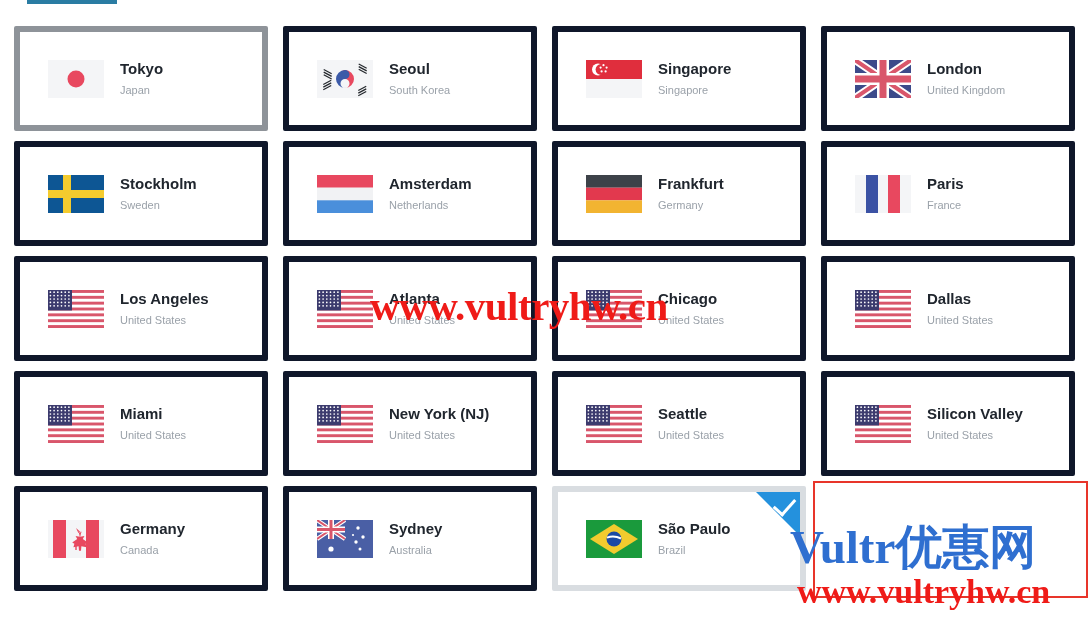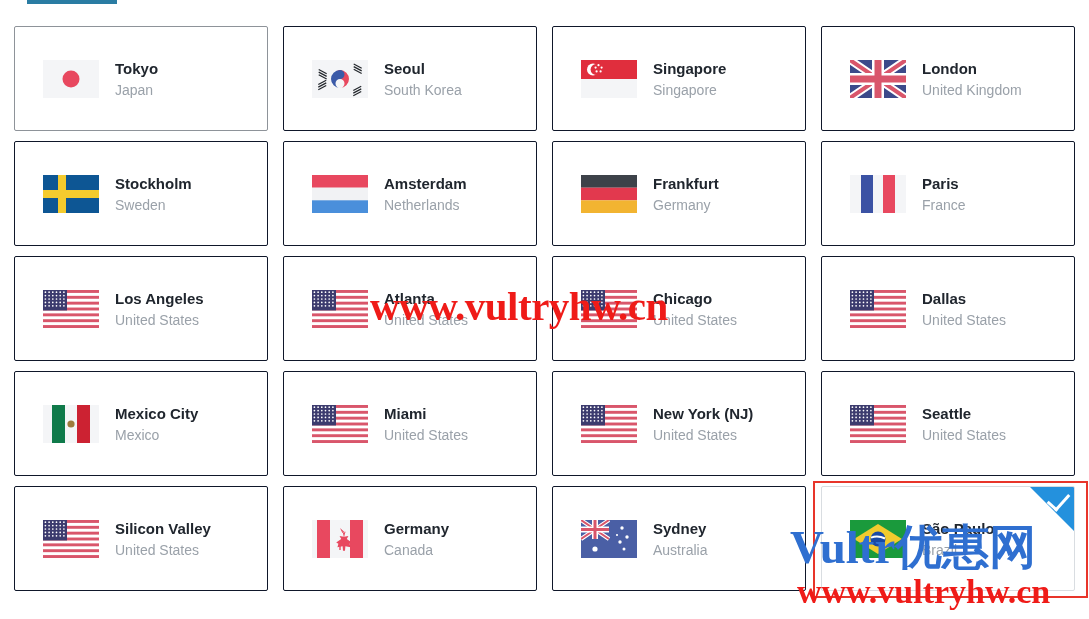--- a/index.html
+++ b/index.html
@@ -37,21 +37,21 @@
     column-gap: 15px;
     row-gap: 10px;
     padding-left: 14px;
     box-sizing: border-box;
   }
 
   .card {
     position: relative;
     height: 105px;
     background: #ffffff;
-    border: 1px solid #0f172a;
+    border: 6px solid #0f172a;
     border-radius: 2px;
     display: flex;
     align-items: center;
     box-sizing: border-box;
     overflow: hidden;
   }
   .card.current {
     border-color: #8e9399;
   }
   .card.selected {
@@ -80,21 +80,21 @@
     min-width: 0;
   }
   .city {
     font-size: 15px;
     font-weight: bold;
     color: #20262e;
     line-height: 20px;
     white-space: nowrap;
   }
   .country {
-    font-size: 14px;
+    font-size: 11px;
     color: #9aa1a9;
     line-height: 18px;
     margin-top: 2px;
     white-space: nowrap;
   }
 
   
   .corner-check {
     position: absolute;
     right: 0;
@@ -492,34 +492,20 @@
         </svg>
       </div>
       <div class="card-text">
         <div class="city">Dallas</div>
         <div class="country">United States</div>
       </div>
     </div>
     <div class="card">
       <div class="flag-wrap">
         <svg width="56" height="38" viewBox="0 0 56 38">
-          <rect width="56" height="38" fill="#f4f5f7"></rect>
-          <rect x="9" width="13" height="38" fill="#0f7a4a"></rect>
-          <rect x="34" width="13" height="38" fill="#cc2232"></rect>
-          <circle cx="28" cy="19" r="3.6" fill="#9e7b3c"></circle>
-        </svg>
-      </div>
-      <div class="card-text">
-        <div class="city">Mexico City</div>
-        <div class="country">Mexico</div>
-      </div>
-    </div>
-    <div class="card">
-      <div class="flag-wrap">
-        <svg width="56" height="38" viewBox="0 0 56 38">
           <rect width="56" height="38" fill="#ffffff"></rect>
           <rect x="0" y="0" width="56" height="2.923076923076923" fill="#d9566b"></rect>
           <rect x="0" y="5.846153846153846" width="56" height="2.923076923076923" fill="#d9566b"></rect>
           <rect x="0" y="11.692307692307692" width="56" height="2.923076923076923" fill="#d9566b"></rect>
           <rect x="0" y="17.53846153846154" width="56" height="2.923076923076923" fill="#d9566b"></rect>
           <rect x="0" y="23.384615384615383" width="56" height="2.923076923076923" fill="#d9566b"></rect>
           <rect x="0" y="29.23076923076923" width="56" height="2.923076923076923" fill="#d9566b"></rect>
           <rect x="0" y="35.07692307692308" width="56" height="2.923076923076923" fill="#d9566b"></rect>
           <rect x="0" y="0" width="24" height="20.46153846153846" fill="#3c3b6e"></rect>
           <circle cx="2.4" cy="2.2" r="0.85" fill="#ffffff"></circle>

